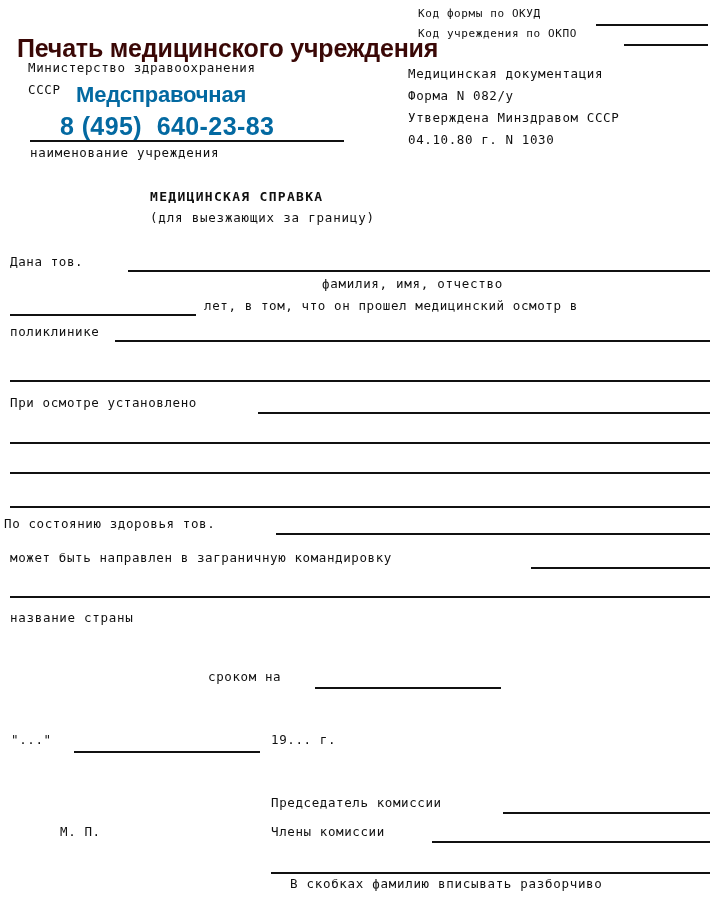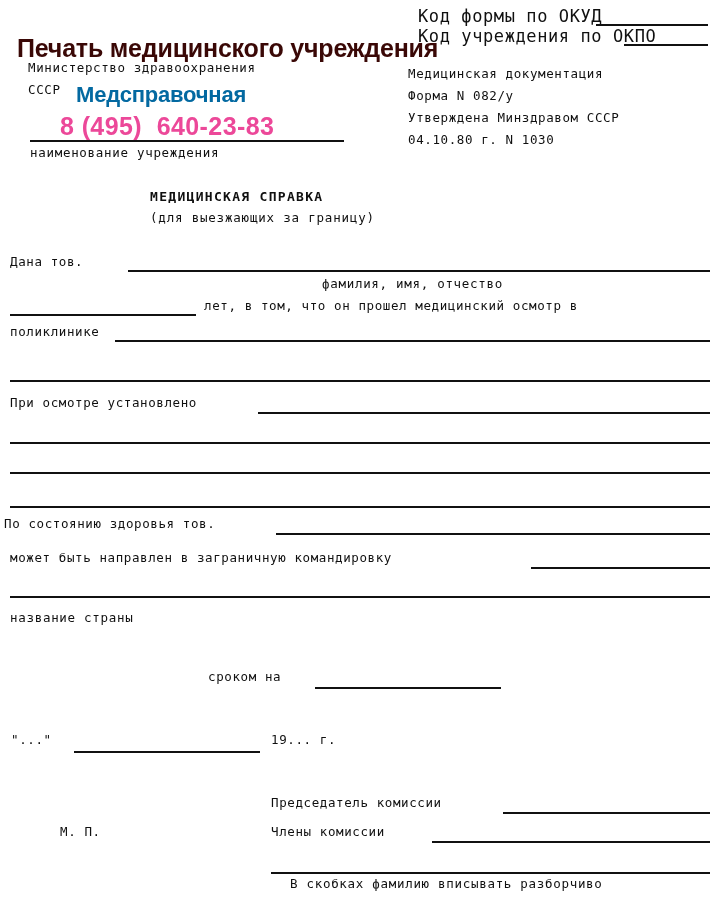--- a/index.html
+++ b/index.html
@@ -13,21 +13,21 @@
 
   
   .t{position:absolute;white-space:pre;font-size:12.5px;letter-spacing:0.6px;line-height:1;}
   .t.center{}
 
   
   .rule{position:absolute;background:#111111;height:2px;}
   .rule.thin{height:1.6px;}
 
   
-  #codes .t{font-size:17px;}
+  #codes .t{font-size:11px;}
 
   
   .title{font-size:13px;letter-spacing:1.3px;font-weight:bold;}
   .subtitle{font-size:12.5px;letter-spacing:0.8px;}
 
   
   .cap{font-size:12.5px;letter-spacing:0.7px;}
 
   
   .ovl{position:absolute;white-space:pre;font-family:"Liberation Sans","DejaVu Sans",sans-serif;font-weight:bold;}
@@ -104,16 +104,16 @@
 
   <div class="t" style="left:271px;top:826px;">Члены комиссии</div>
   <div class="rule thin" style="left:432px;top:841px;width:278px;"></div>
 
   <div class="rule thin" style="left:271px;top:872px;width:439px;"></div>
   <div class="t cap" style="left:290px;top:878px;">В скобках фамилию вписывать разборчиво</div>
 
   <div>
     <div class="ovl" id="ovl-stamp" style="left:17px;top:34px;color:#3a0806;">Печать медицинского учреждения</div>
     <div class="ovl" id="ovl-brand" style="left:76px;top:82px;color:#0369a1;">Медсправочная</div>
-    <div class="ovl" id="ovl-phone" style="left:60px;top:112px;color:#ec4899;">8 (495)  640-23-83</div>
+    <div class="ovl" id="ovl-phone" style="left:60px;top:112px;color:#0369a1;">8 (495)  640-23-83</div>
   </div>
 
 </div>
 
 </body></html>

